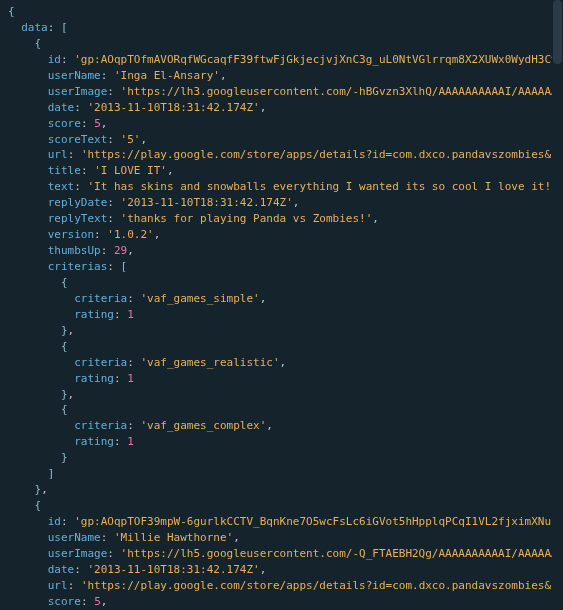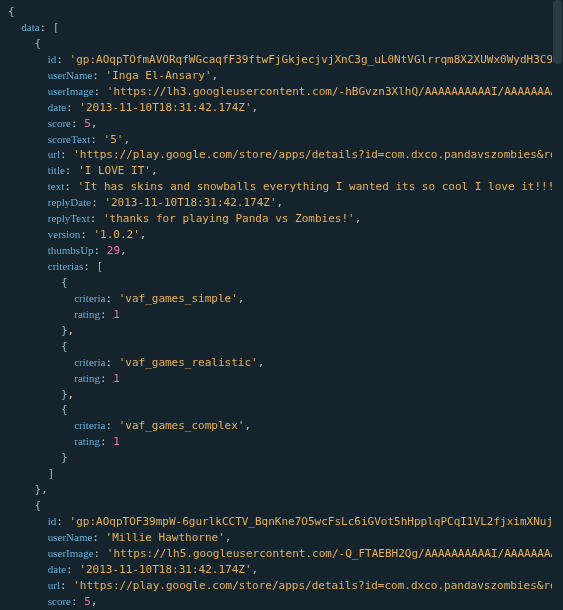--- a/index.html
+++ b/index.html
@@ -42,21 +42,21 @@
     padding: 4px 8px 4px 8px;
     white-space: pre;
     tab-size: 2;
     font-family: inherit;
   }
   .line {
     display: block;
     min-height: 13px;
   }
   .p  { color: #90b8c9; }       
-  .k  { color: #65b0d8; font-family: Liberation Serif, serif; }       
+  .k  { color: #65b0d8; }       
   .c  { color: #c6c6c6; }       
   .s  { color: #e6b15a; }       
   .n  { color: #e876a6; }       
   .tok { white-space: pre; }
 </style>
 </head>
 <body>
 
 <div class="viewport">
   <pre class="code" id="code-block"><span class="line"><span class="tok"></span><span class="tok p">{</span></span><span class="line"><span class="tok">  </span><span class="tok k">data</span><span class="tok c">: </span><span class="tok p">[</span></span><span class="line"><span class="tok">    </span><span class="tok p">{</span></span><span class="line"><span class="tok">      </span><span class="tok k">id</span><span class="tok c">: </span><span class="tok s">'gp:AOqpTOfmAVORqfWGcaqfF39ftwFjGkjecjvjXnC3g_uL0NtVGlrrqm8X2XUWx0WydH3C9afZlPUizYVZAfARLuk'</span></span><span class="line"><span class="tok">      </span><span class="tok k">userName</span><span class="tok c">: </span><span class="tok s">'Inga El-Ansary'</span><span class="tok c">,</span></span><span class="line"><span class="tok">      </span><span class="tok k">userImage</span><span class="tok c">: </span><span class="tok s">'https://lh3.googleusercontent.com/-hBGvzn3XlhQ/AAAAAAAAAAI/AAAAAAAAOw0/L4GY9KrQ-DU/w96-c-h9</span></span><span class="line"><span class="tok">      </span><span class="tok k">date</span><span class="tok c">: </span><span class="tok s">'2013-11-10T18:31:42.174Z'</span><span class="tok c">,</span></span><span class="line"><span class="tok">      </span><span class="tok k">score</span><span class="tok c">: </span><span class="tok n">5</span><span class="tok c">,</span></span><span class="line"><span class="tok">      </span><span class="tok k">scoreText</span><span class="tok c">: </span><span class="tok s">'5'</span><span class="tok c">,</span></span><span class="line"><span class="tok">      </span><span class="tok k">url</span><span class="tok c">: </span><span class="tok s">'https://play.google.com/store/apps/details?id=com.dxco.pandavszombies&amp;reviewId=Z3A6QU9xcFRPRmZaVk</span></span><span class="line"><span class="tok">      </span><span class="tok k">title</span><span class="tok c">: </span><span class="tok s">'I LOVE IT'</span><span class="tok c">,</span></span><span class="line"><span class="tok">      </span><span class="tok k">text</span><span class="tok c">: </span><span class="tok s">'It has skins and snowballs everything I wanted its so cool I love it!!!!!!!!!'</span></span><span class="line"><span class="tok">      </span><span class="tok k">replyDate</span><span class="tok c">: </span><span class="tok s">'2013-11-10T18:31:42.174Z'</span><span class="tok c">,</span></span><span class="line"><span class="tok">      </span><span class="tok k">replyText</span><span class="tok c">: </span><span class="tok s">'thanks for playing Panda vs Zombies!'</span><span class="tok c">,</span></span><span class="line"><span class="tok">      </span><span class="tok k">version</span><span class="tok c">: </span><span class="tok s">'1.0.2'</span><span class="tok c">,</span></span><span class="line"><span class="tok">      </span><span class="tok k">thumbsUp</span><span class="tok c">: </span><span class="tok n">29</span><span class="tok c">,</span></span><span class="line"><span class="tok">      </span><span class="tok k">criterias</span><span class="tok c">: </span><span class="tok p">[</span></span><span class="line"><span class="tok">        </span><span class="tok p">{</span></span><span class="line"><span class="tok">          </span><span class="tok k">criteria</span><span class="tok c">: </span><span class="tok s">'vaf_games_simple'</span><span class="tok c">,</span></span><span class="line"><span class="tok">          </span><span class="tok k">rating</span><span class="tok c">: </span><span class="tok n">1</span></span><span class="line"><span class="tok">        </span><span class="tok p">}</span><span class="tok c">,</span></span><span class="line"><span class="tok">        </span><span class="tok p">{</span></span><span class="line"><span class="tok">          </span><span class="tok k">criteria</span><span class="tok c">: </span><span class="tok s">'vaf_games_realistic'</span><span class="tok c">,</span></span><span class="line"><span class="tok">          </span><span class="tok k">rating</span><span class="tok c">: </span><span class="tok n">1</span></span><span class="line"><span class="tok">        </span><span class="tok p">}</span><span class="tok c">,</span></span><span class="line"><span class="tok">        </span><span class="tok p">{</span></span><span class="line"><span class="tok">          </span><span class="tok k">criteria</span><span class="tok c">: </span><span class="tok s">'vaf_games_complex'</span><span class="tok c">,</span></span><span class="line"><span class="tok">          </span><span class="tok k">rating</span><span class="tok c">: </span><span class="tok n">1</span></span><span class="line"><span class="tok">        </span><span class="tok p">}</span></span><span class="line"><span class="tok">      </span><span class="tok p">]</span></span><span class="line"><span class="tok">    </span><span class="tok p">}</span><span class="tok c">,</span></span><span class="line"><span class="tok">    </span><span class="tok p">{</span></span><span class="line"><span class="tok">      </span><span class="tok k">id</span><span class="tok c">: </span><span class="tok s">'gp:AOqpTOF39mpW-6gurlkCCTV_BqnKne7O5wcFsLc6iGVot5hHpplqPCqI1VL2fjximXNujuMjwQ4pkizxGrn13x0'</span></span><span class="line"><span class="tok">      </span><span class="tok k">userName</span><span class="tok c">: </span><span class="tok s">'Millie Hawthorne'</span><span class="tok c">,</span></span><span class="line"><span class="tok">      </span><span class="tok k">userImage</span><span class="tok c">: </span><span class="tok s">'https://lh5.googleusercontent.com/-Q_FTAEBH2Qg/AAAAAAAAAAI/AAAAAAAAAZk/W5dTdaHCUE4/w96-c-h9</span></span><span class="line"><span class="tok">      </span><span class="tok k">date</span><span class="tok c">: </span><span class="tok s">'2013-11-10T18:31:42.174Z'</span><span class="tok c">,</span></span><span class="line"><span class="tok">      </span><span class="tok k">url</span><span class="tok c">: </span><span class="tok s">'https://play.google.com/store/apps/details?id=com.dxco.pandavszombies&amp;reviewId=Z3A6QU9xcFRPRmFHdl</span></span><span class="line"><span class="tok">      </span><span class="tok k">score</span><span class="tok c">: </span><span class="tok n">5</span><span class="tok c">,</span></span><span class="line"></span></pre>

